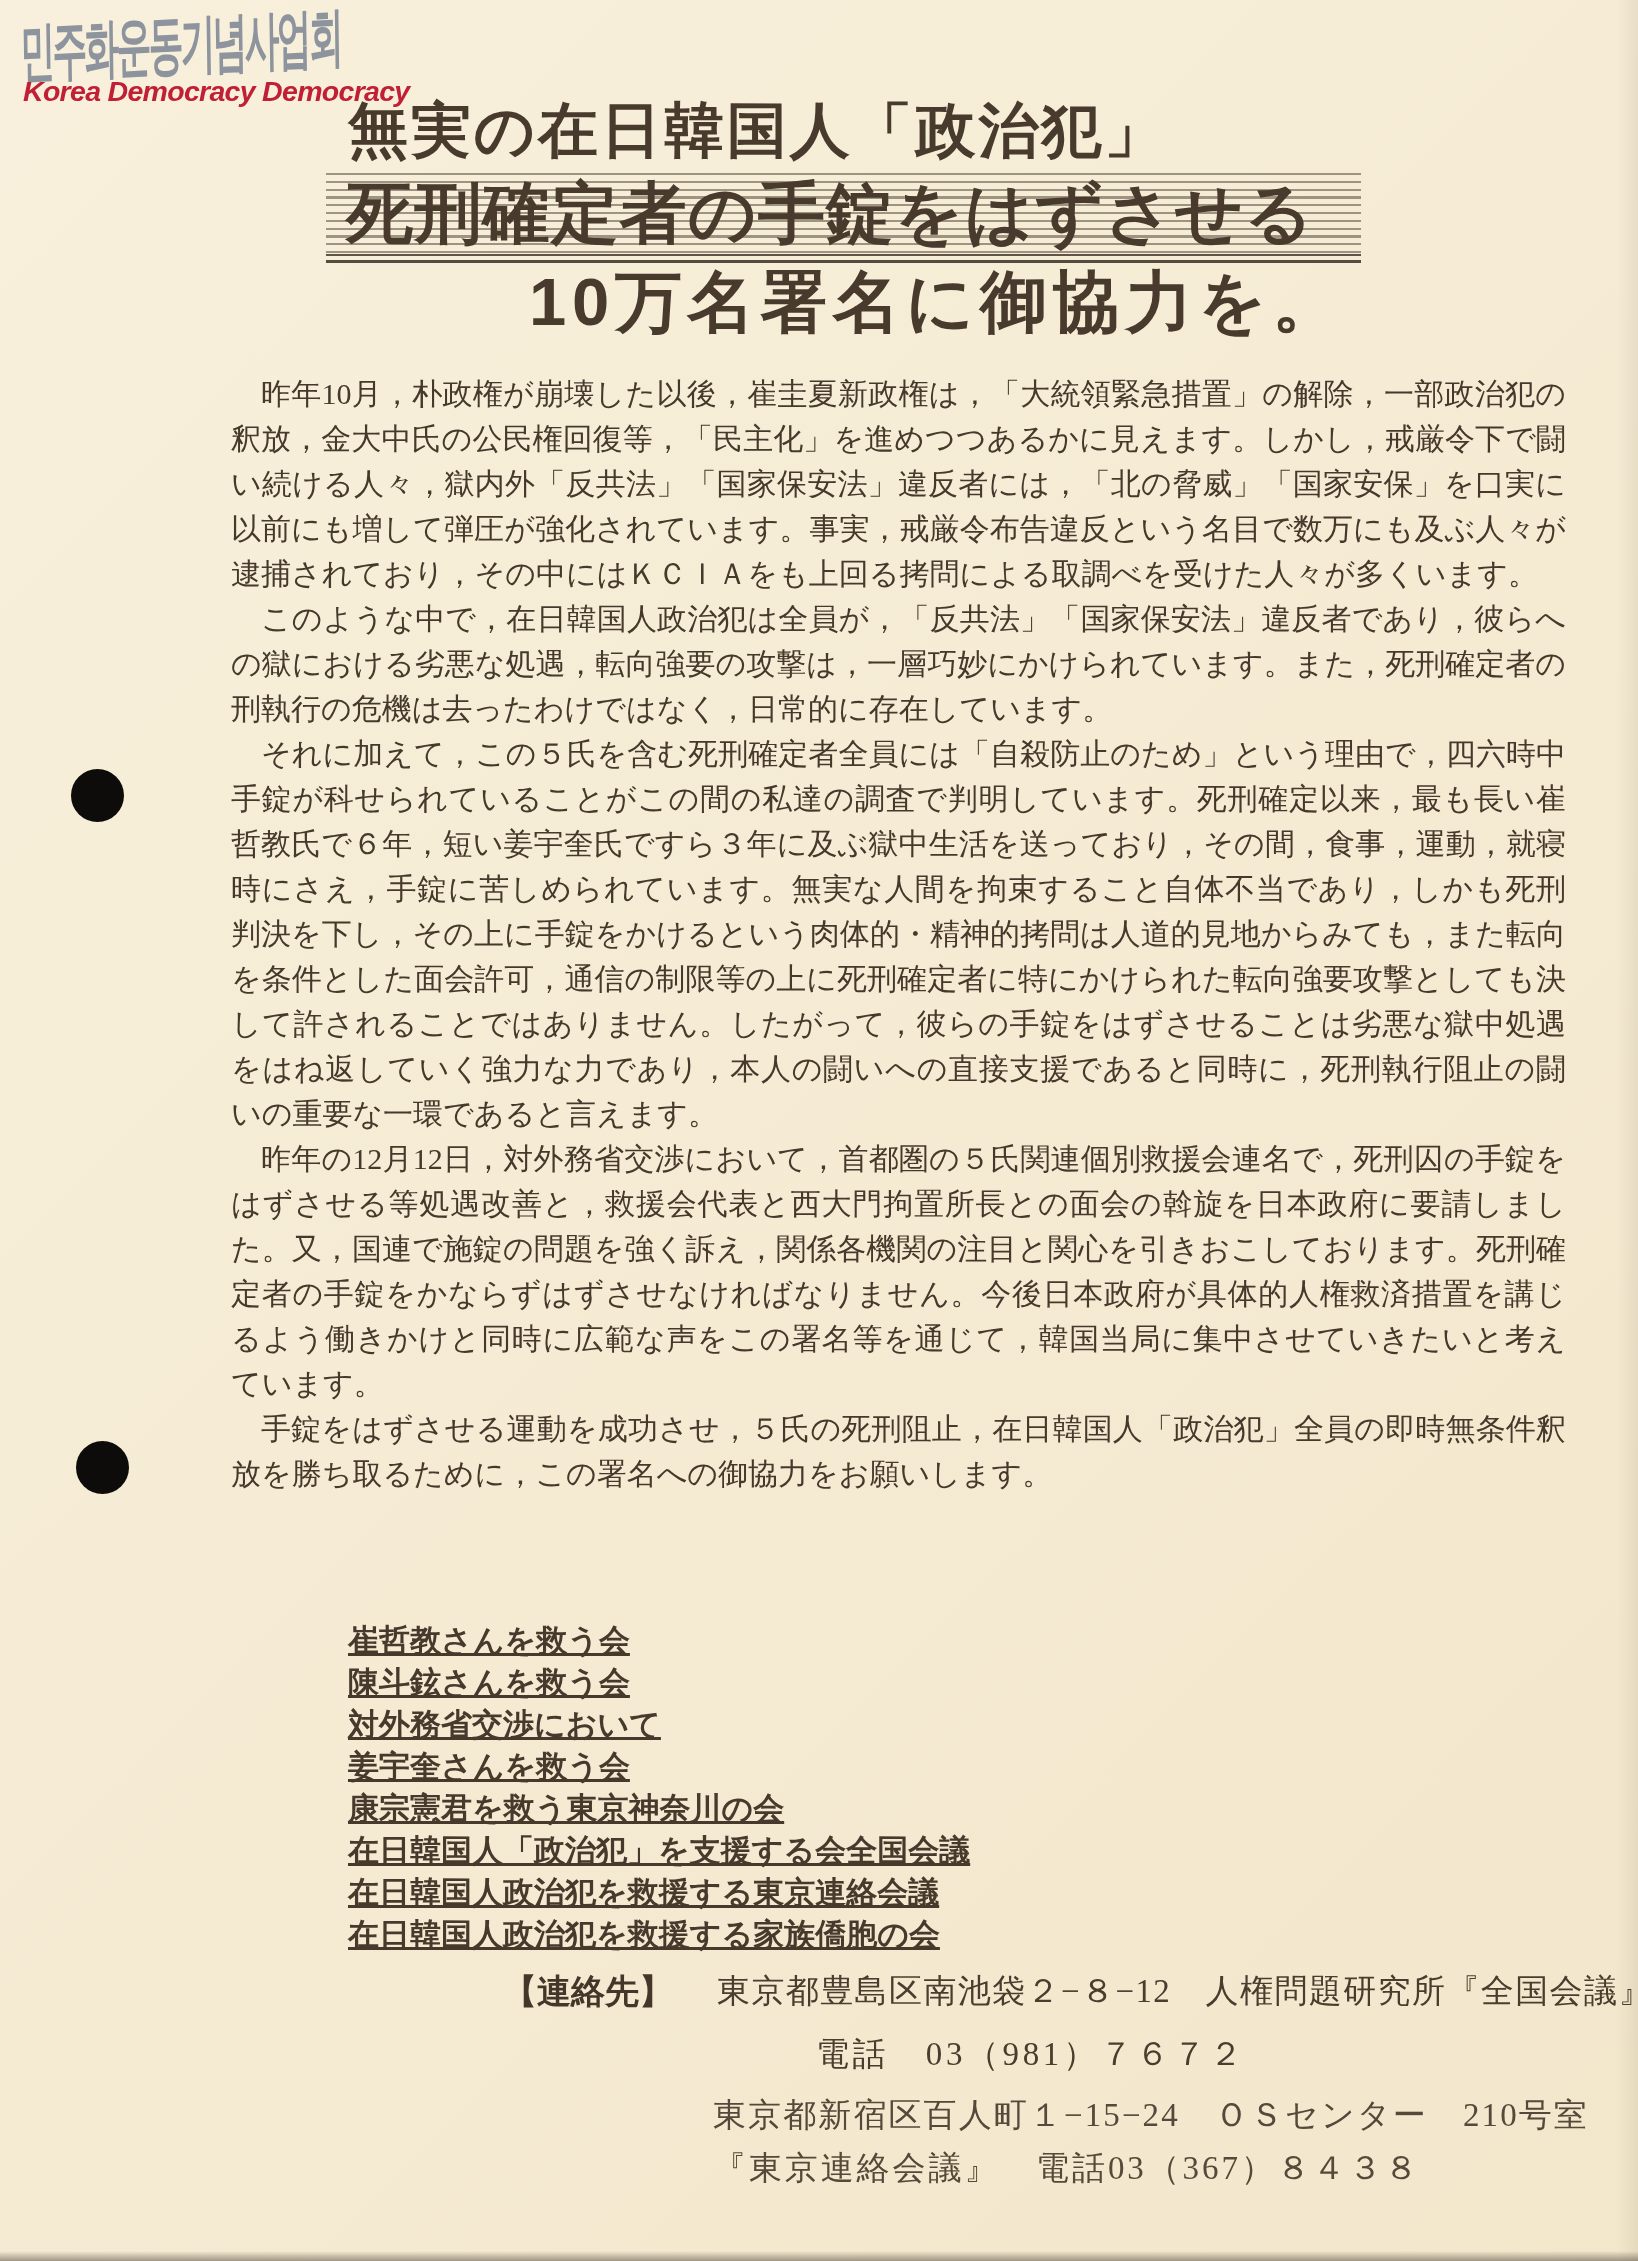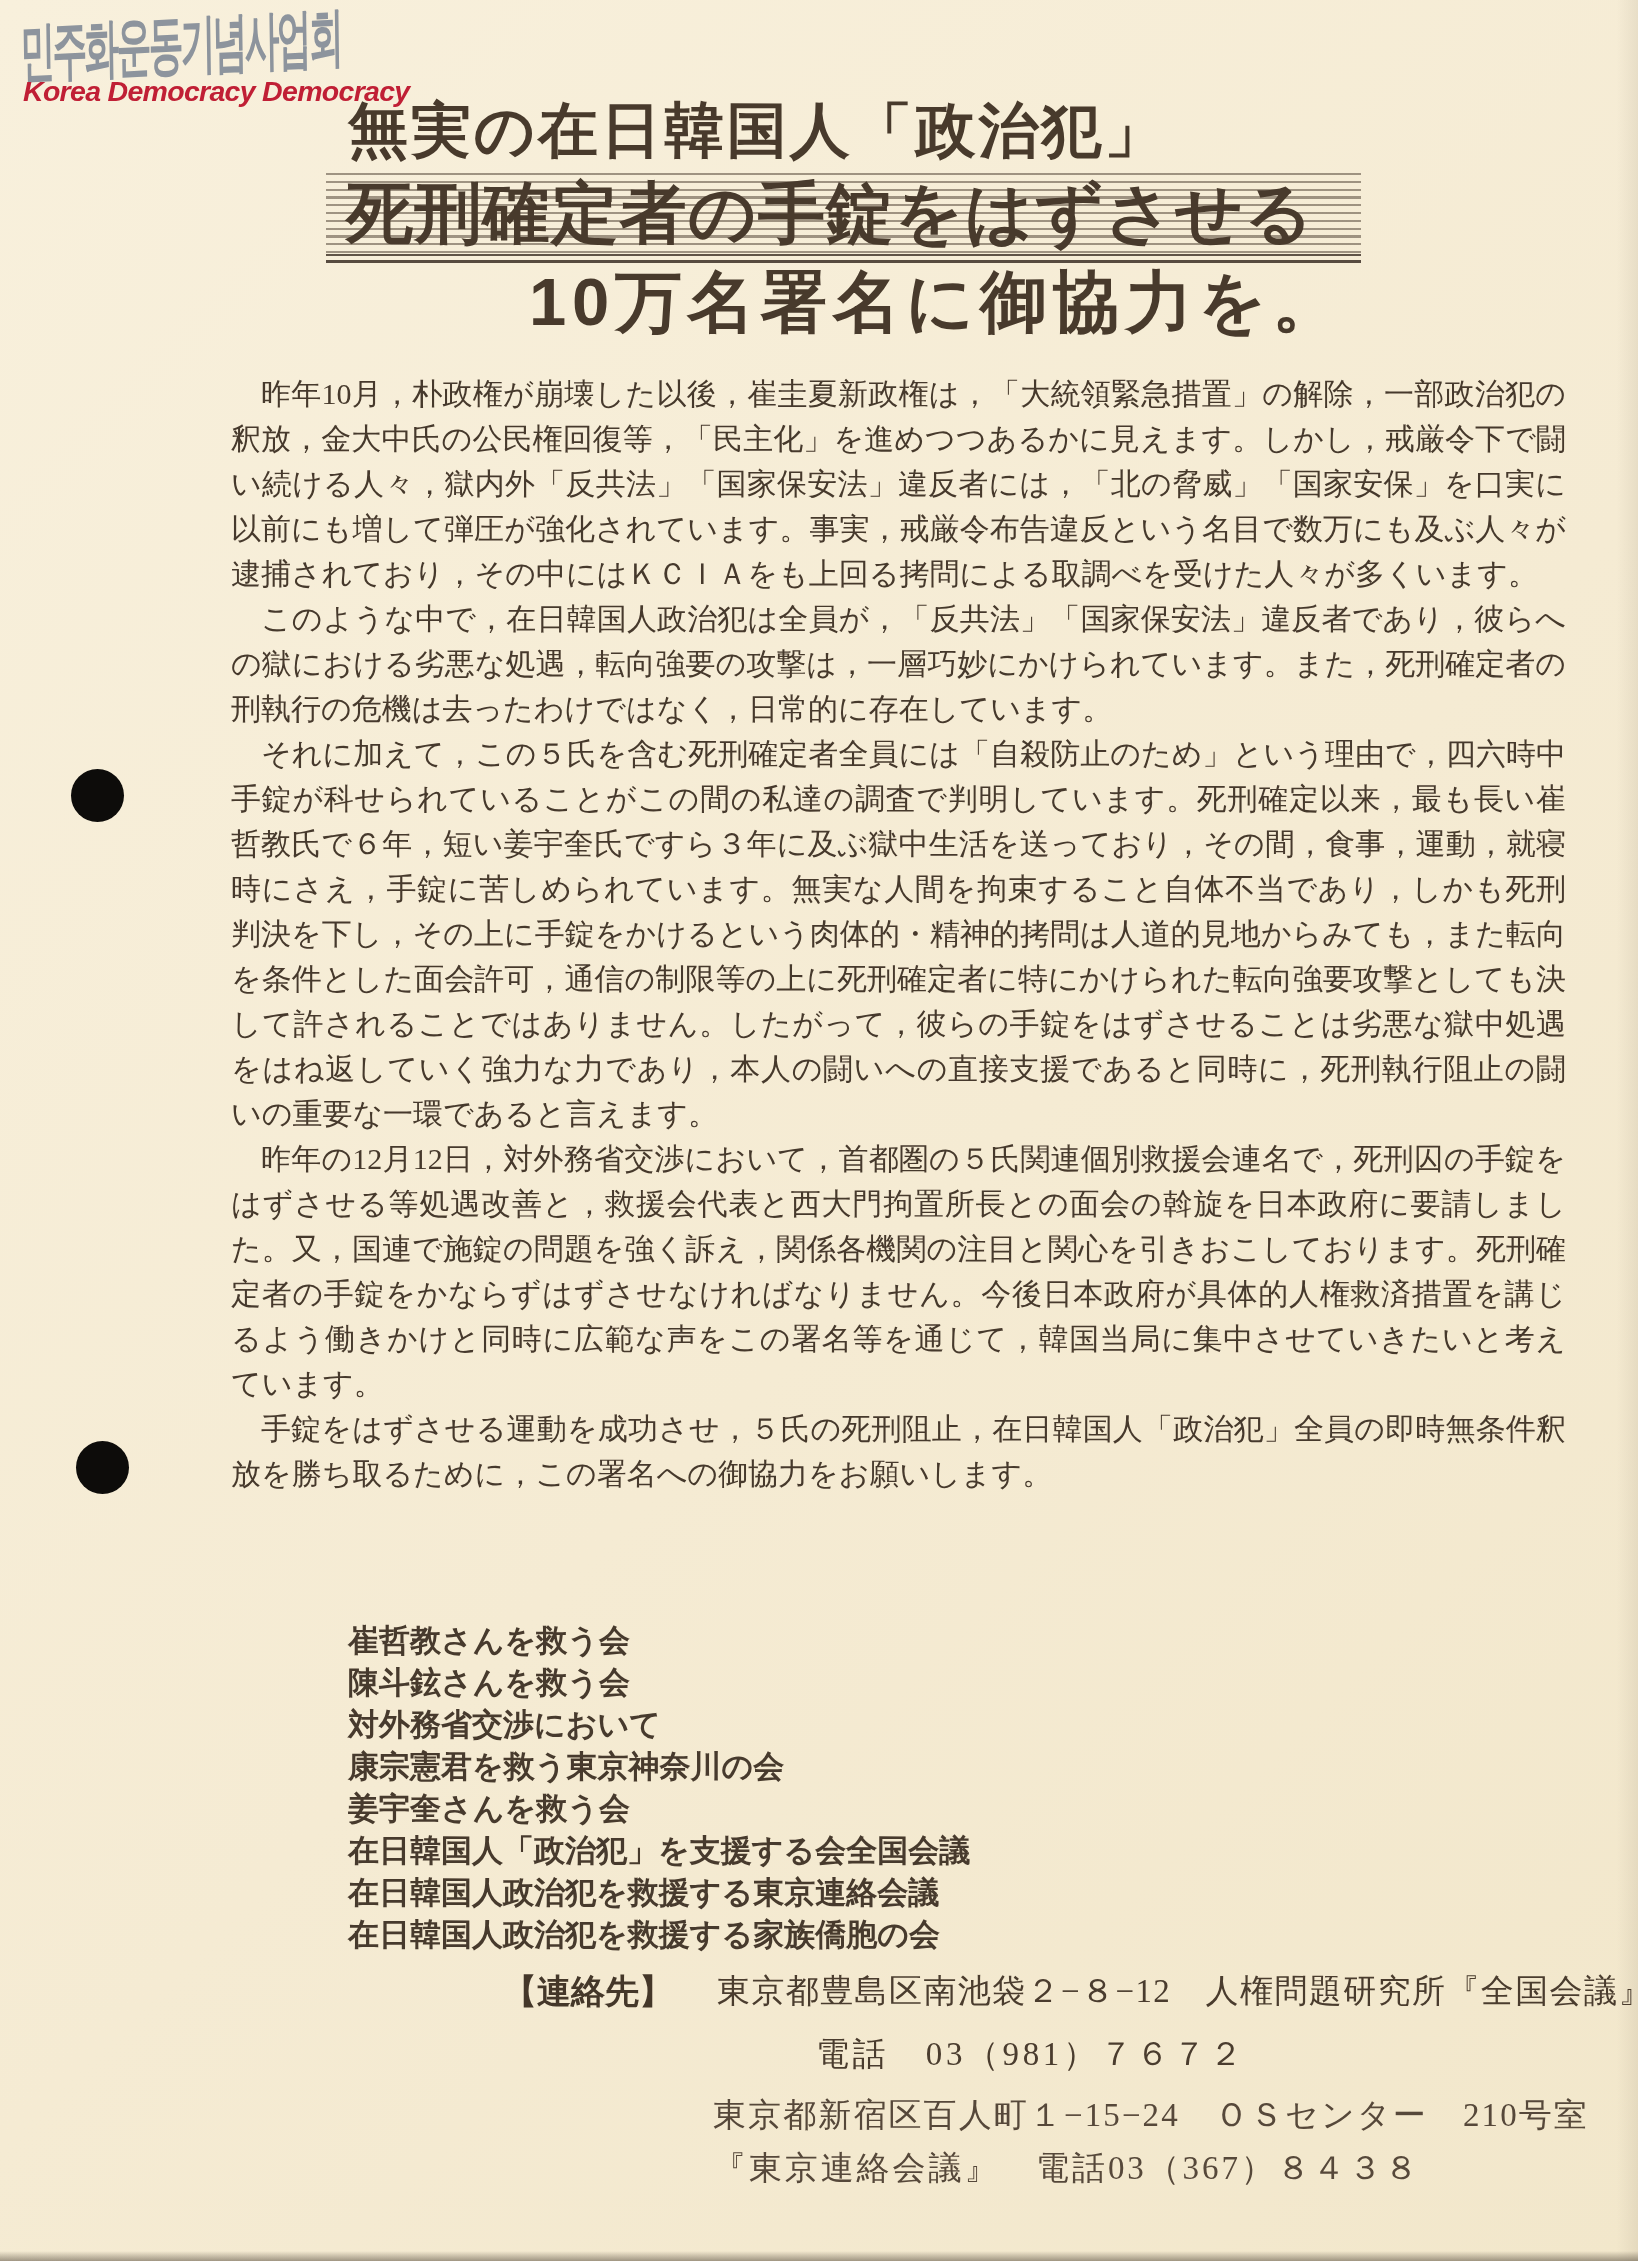--- a/index.html
+++ b/index.html
@@ -104,21 +104,21 @@
   }
   
   .org-list {
     position: absolute; left: 348px; top: 1620px;
     font-family: "Liberation Sans", "DejaVu Sans", sans-serif;
     font-weight: bold;
     font-size: 31px;
     line-height: 42px;
     color: #473a2d;
   }
-  .org-item { white-space: nowrap; }
+  .org-item { white-space: nowrap; text-decoration: underline; }
   
   .contact-row1 {
     position: absolute; left: 0; top: 1969px; width: 1638px;
     display: flex; align-items: flex-start;
   }
   .contact-label {
     margin-left: 503px;
     font-family: "Liberation Sans", "DejaVu Sans", sans-serif;
     font-weight: bold;
     font-size: 34px;
@@ -183,22 +183,22 @@
     <p>このような中で，在日韓国人政治犯は全員が，「反共法」「国家保安法」違反者であり，彼らへの獄における劣悪な処遇，転向強要の攻撃は，一層巧妙にかけられています。また，死刑確定者の刑執行の危機は去ったわけではなく，日常的に存在しています。</p>
     <p>それに加えて，この５氏を含む死刑確定者全員には「自殺防止のため」という理由で，四六時中手錠が科せられていることがこの間の私達の調査で判明しています。死刑確定以来，最も長い崔哲教氏で６年，短い姜宇奎氏ですら３年に及ぶ獄中生活を送っており，その間，食事，運動，就寝時にさえ，手錠に苦しめられています。無実な人間を拘束すること自体不当であり，しかも死刑判決を下し，その上に手錠をかけるという肉体的・精神的拷問は人道的見地からみても，また転向を条件とした面会許可，通信の制限等の上に死刑確定者に特にかけられた転向強要攻撃としても決して許されることではありません。したがって，彼らの手錠をはずさせることは劣悪な獄中処遇をはね返していく強力な力であり，本人の闘いへの直接支援であると同時に，死刑執行阻止の闘いの重要な一環であると言えます。</p>
     <p>昨年の12月12日，対外務省交渉において，首都圏の５氏関連個別救援会連名で，死刑囚の手錠をはずさせる等処遇改善と，救援会代表と西大門拘置所長との面会の斡旋を日本政府に要請しました。又，国連で施錠の問題を強く訴え，関係各機関の注目と関心を引きおこしております。死刑確定者の手錠をかならずはずさせなければなりません。今後日本政府が具体的人権救済措置を講じるよう働きかけと同時に広範な声をこの署名等を通じて，韓国当局に集中させていきたいと考えています。</p>
     <p>手錠をはずさせる運動を成功させ，５氏の死刑阻止，在日韓国人「政治犯」全員の即時無条件釈放を勝ち取るために，この署名への御協力をお願いします。</p>
   </div>
 
   <div class="org-list">
     <div class="org-item">崔哲教さんを救う会</div>
     <div class="org-item">陳斗鉉さんを救う会</div>
     <div class="org-item">対外務省交渉において</div>
+    <div class="org-item">姜宇奎さんを救う会</div>
     <div class="org-item">康宗憲君を救う東京神奈川の会</div>
-    <div class="org-item">姜宇奎さんを救う会</div>
     <div class="org-item">在日韓国人「政治犯」を支援する会全国会議</div>
     <div class="org-item">在日韓国人政治犯を救援する東京連絡会議</div>
     <div class="org-item">在日韓国人政治犯を救援する家族僑胞の会</div>
   </div>
 
   <div class="contact-row1">
     <span class="contact-label">【連絡先】</span>
     <span class="contact-address1">東京都豊島区南池袋２−８−12　人権問題研究所『全国会議』</span>
   </div>
   <div class="contact-phone1">電話　03（981）７６７２</div>

